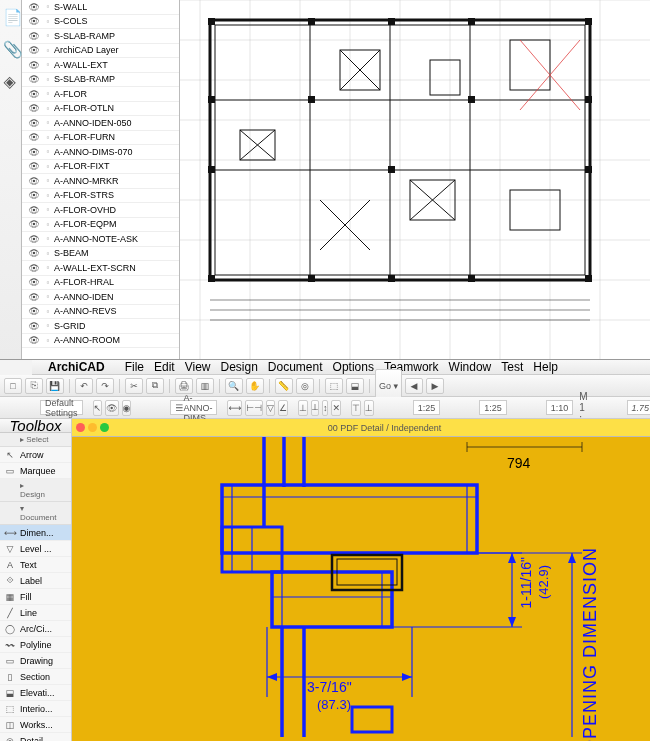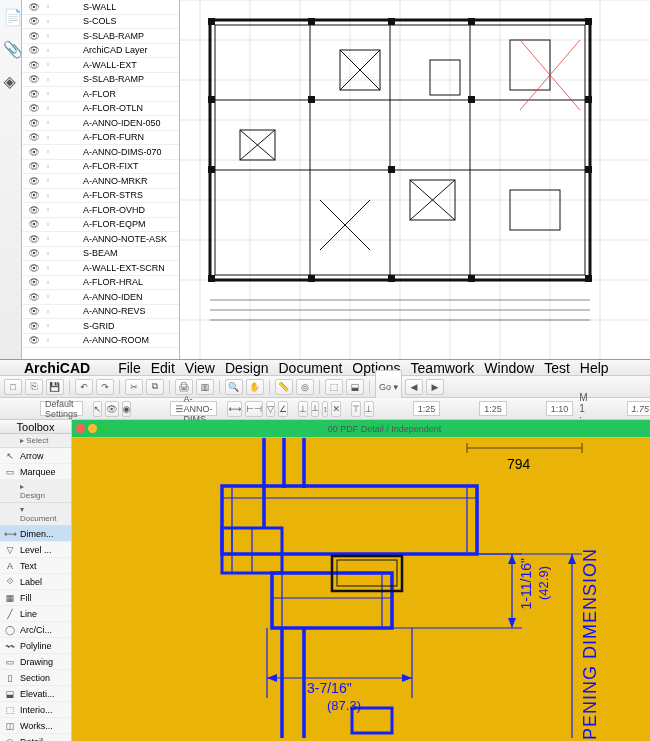--- a/index.html
+++ b/index.html
@@ -11,48 +11,48 @@
   .side-tabs { width: 22px; background: linear-gradient(#f8f8f8,#ececec); border-right: 1px solid #bbb; display: flex; flex-direction: column; align-items: center; padding-top: 8px; gap: 18px; }
   .side-tabs .tab-icon { width: 14px; height: 14px; color: #555; }
 
   .layers-panel { width: 158px; background: #fff; border-right: 1px solid #bbb; display: flex; flex-direction: column; }
   .layers-header { height: 22px; background: linear-gradient(#fdfdfd,#e8e8e8); border-bottom: 1px solid #bbb; display: flex; align-items: center; justify-content: space-between; padding: 0 6px; font-size: 11px; font-weight: bold; }
   .layers-header .chevron { font-size: 10px; color: #666; }
   .layers-list { flex: 1; overflow: hidden; }
   .layer-row { height: 14.5px; display: flex; align-items: center; padding-left: 4px; font-size: 9px; border-bottom: 1px solid #eee; }
   .layer-row .eye { width: 16px; text-align: center; color: #444; font-size: 9px; }
   .layer-row .page { width: 12px; text-align: center; color: #999; font-size: 8px; }
-  .layer-row .lname { flex: 1; white-space: nowrap; overflow: hidden; margin-left: 29px; }
+  .layer-row .lname { flex: 1; white-space: nowrap; overflow: hidden; }
 
   .plan-canvas { flex: 1; background: #fff; position: relative; overflow: hidden; }
 
   
   .bottom-half { width: 650px; height: 381px; display: flex; flex-direction: column; background: #f3f3f3; }
 
-  .menubar { height: 16px; background: linear-gradient(#f8f8f8,#e9e9e9); border-bottom: 1px solid #ccc; display: flex; align-items: center; padding: 0 6px; gap: 18px; font-size: 14px; }
+  .menubar { height: 16px; background: linear-gradient(#f8f8f8,#e9e9e9); border-bottom: 1px solid #ccc; display: flex; align-items: center; padding: 0 6px; gap: 10px; font-size: 12px; margin-left: 32px; }
   .menubar .apple { font-weight: bold; font-size: 11px; }
   .menubar .appname { font-weight: bold; }
   .menubar .menu-item { cursor: default; }
 
   .toolbar-row { height: 22px; background: linear-gradient(#fafafa,#e8e8e8); border-bottom: 1px solid #ccc; display: flex; align-items: center; padding: 0 4px; gap: 3px; font-size: 9px; color: #555; }
   .tb-btn { width: 18px; height: 16px; border: 1px solid #ccc; border-radius: 2px; background: linear-gradient(#fff,#eee); display: flex; align-items: center; justify-content: center; font-size: 9px; }
   .tb-sep { width: 1px; height: 14px; background: #ccc; margin: 0 2px; }
   .tb-text { font-size: 9px; padding: 0 4px; border: 1px solid #ccc; background: #fff; height: 15px; display: flex; align-items: center; margin-left: 36px; }
 
   .workspace { flex: 1; display: flex; position: relative; }
 
   .toolbox { width: 72px; background: #f7f7f7; border-right: 1px solid #ccc; display: flex; flex-direction: column; font-size: 9px; }
-  .toolbox-header { height: 14px; background: linear-gradient(#fafafa,#e8e8e8); border-bottom: 1px solid #ccc; display: flex; align-items: center; justify-content: center; font-size: 11px; }
+  .toolbox-header { height: 14px; background: linear-gradient(#fafafa,#e8e8e8); border-bottom: 1px solid #ccc; display: flex; align-items: center; justify-content: center; font-size: 15px; font-style: italic; }
   .tool-item { height: 16px; display: flex; align-items: center; padding-left: 4px; gap: 4px; border-bottom: 1px solid #eee; }
   .tool-item.sel { background: #c8def4; }
   .tool-item .ticon { width: 12px; text-align: center; font-size: 9px; color: #555; }
   .tool-group { padding: 2px 20px; font-size: 8px; color: #666; background: #efefef; border-bottom: 1px solid #ddd; }
 
   .canvas-area { flex: 1; display: flex; flex-direction: column; background: #fff; }
-  .tab-strip { height: 18px; background: #22c55e; border-bottom: 1px solid #bbb; display: flex; align-items: center; padding-left: 4px; font-size: 9px; }
+  .tab-strip { height: 18px; background: #fde047; border-bottom: 1px solid #bbb; display: flex; align-items: center; padding-left: 4px; font-size: 9px; }
   .traffic { display: flex; gap: 3px; margin-right: 10px; }
   .traffic span { width: 9px; height: 9px; border-radius: 50%; display: inline-block; }
   .tl-red { background: #ff5f57; } .tl-yel { background: #febc2e; } .tl-grn { background: #28c840; }
   .tab-title { flex: 1; text-align: center; color: #555; }
 
   .detail-canvas { flex: 1; position: relative; background: #eab308; overflow: hidden; }
 
   .statusbar { height: 18px; background: linear-gradient(#fafafa,#e8e8e8); border-top: 1px solid #ccc; display: flex; align-items: center; padding: 0 6px; gap: 10px; font-size: 9px; color: #444; }
 
   
@@ -501,21 +501,21 @@
           <g>
             <line class="bt" x1="500" y1="116" x2="500" y2="300"></line>
             <line class="bt" x1="405" y1="116" x2="510" y2="116"></line>
             <polygon points="500,116 496,126 504,126" fill="#1122ff"></polygon>
           </g>
         </svg>
 
         <span class="top-dim" style="left:435px; top:18px;">794</span>
 
         <span class="dim-label" style="left:235px; top:242px;">3-7/16"</span>
-        <span class="dim-label dim-sub" style="left:255px; top:260px;">(87.3)</span>
+        <span class="dim-label dim-sub" style="left:245px; top:260px;">(87.3)</span>
 
         <span class="dim-label dim-vert" style="left:446px; top:120px;">1-11/16"</span>
         <span class="dim-label dim-sub dim-vert" style="left:464px; top:128px;">(42.9)</span>
 
         <span class="opening-dim" style="left:508px; top:110px;">OPENING DIMENSION</span>
       </div>
 
       <div class="statusbar">
         <span>▦</span>
         <span>1:50</span>

